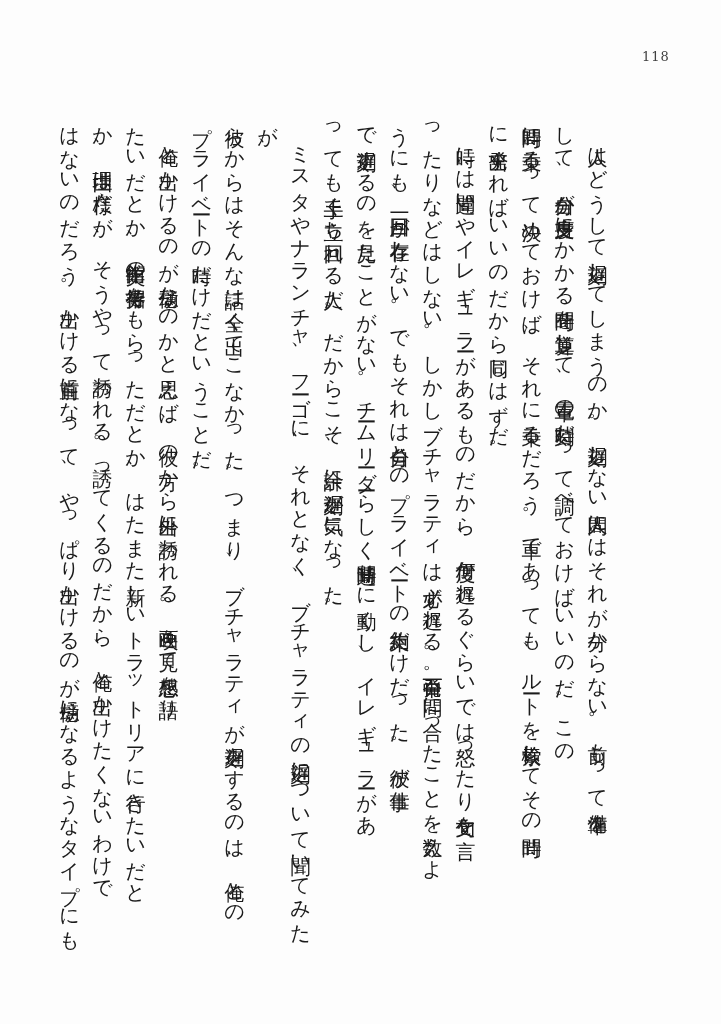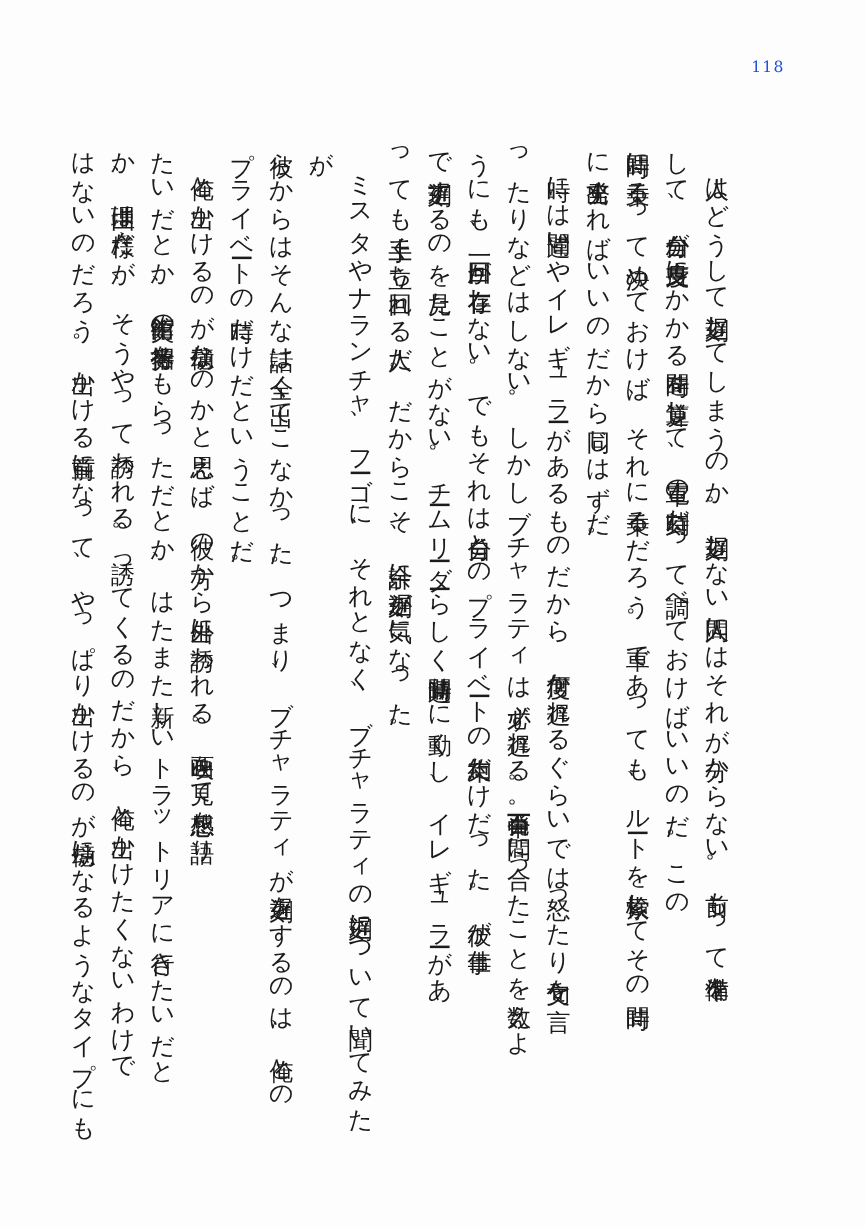--- a/index.html
+++ b/index.html
@@ -15,24 +15,24 @@
     font-family: "DejaVu Serif", "Liberation Serif", serif;
   }
   .book-page {
     position: absolute;
     inset: 0;
     background: #fdfdfd;
   }
   .page-number {
     position: absolute;
     top: 49px;
-    left: 626px;
+    left: 642px;
     font-size: 13px;
     letter-spacing: 1px;
-    color: #1d4ed8;
+    color: #404040;
   }
   .text-block {
     position: absolute;
     top: 113px;
     right: 107px;
     height: 853px;
     writing-mode: vertical-rl;
     font-size: 20px;
     line-height: 33px;
     letter-spacing: 0.25px;

